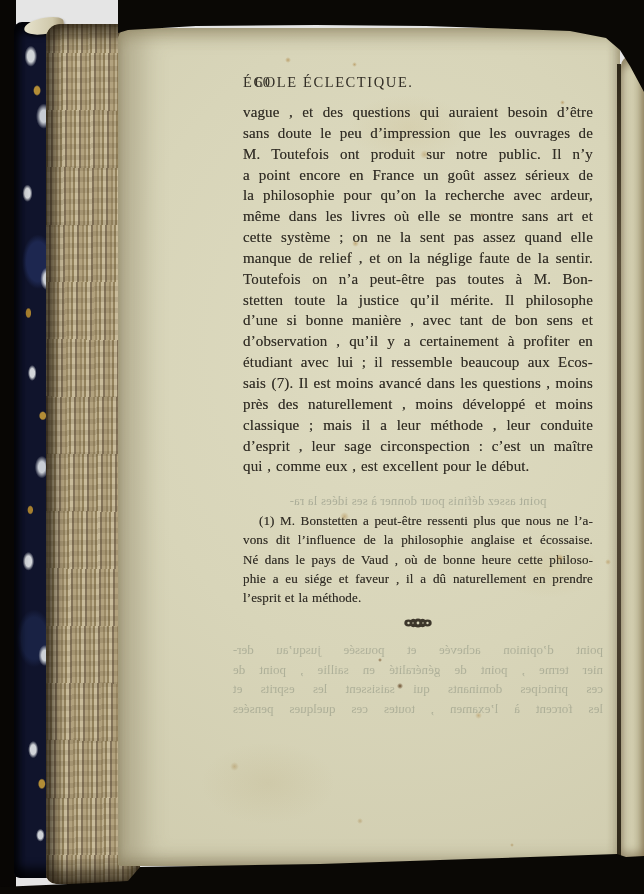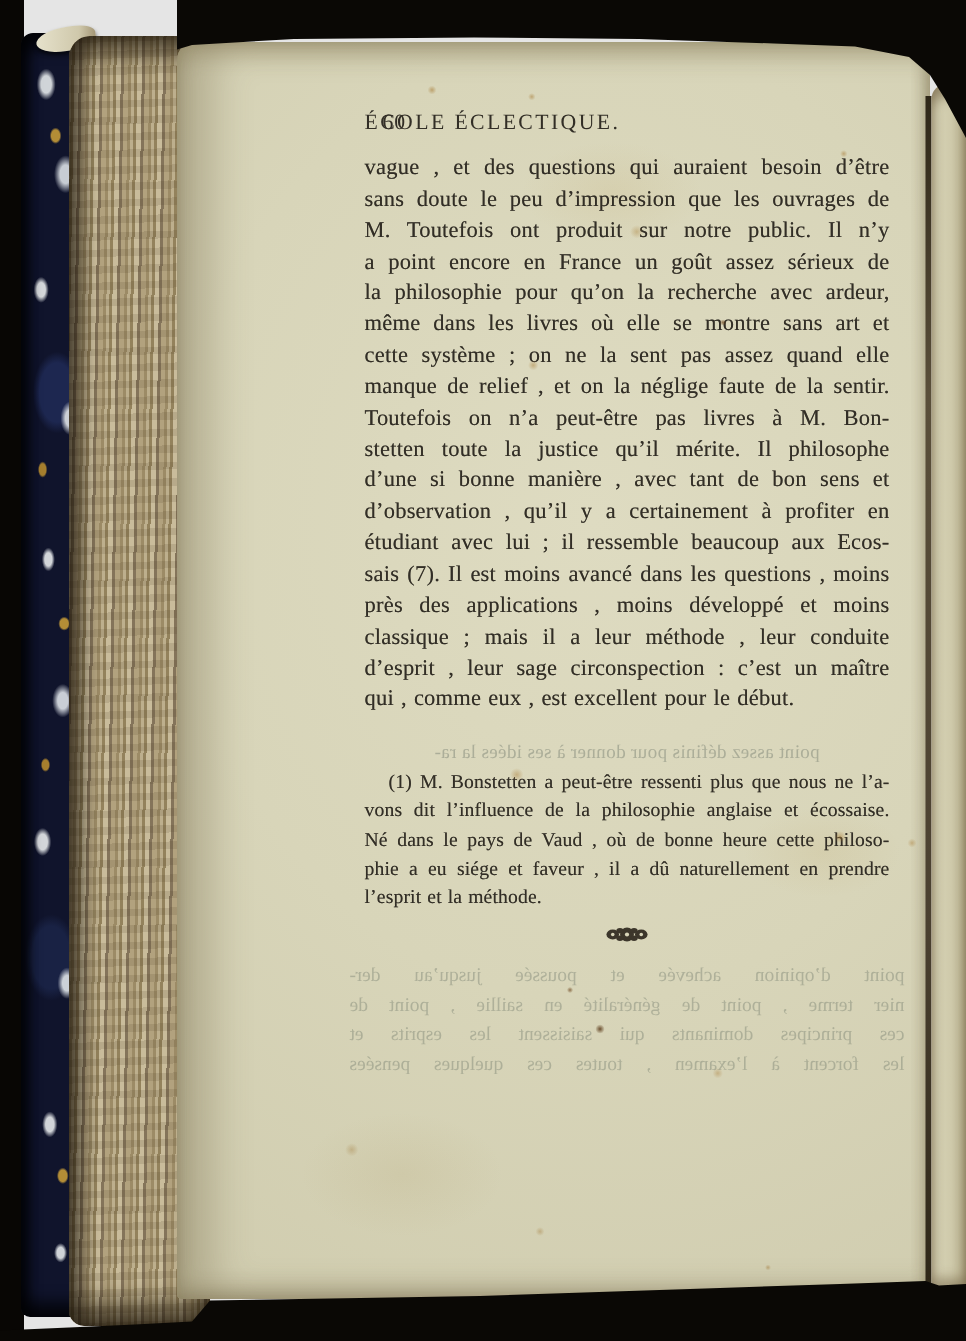--- a/index.html
+++ b/index.html
@@ -131,27 +131,27 @@
 
       <div class="body">
           <div class="tline">vague , et des questions qui auraient besoin d’être</div>
           <div class="tline">sans doute le peu d’impression que les ouvrages de</div>
           <div class="tline">M. Toutefois ont produit sur notre public. Il n’y</div>
           <div class="tline">a point encore en France un goût assez sérieux de</div>
           <div class="tline">la philosophie pour qu’on la recherche avec ardeur,</div>
           <div class="tline">même dans les livres où elle se montre sans art et</div>
           <div class="tline">cette système ; on ne la sent pas assez quand elle</div>
           <div class="tline">manque de relief , et on la néglige faute de la sentir.</div>
-          <div class="tline">Toutefois on n’a peut-être pas livres à M. Bon-</div>
+          <div class="tline">Toutefois on n’a peut-être pas toutes à M. Bon-</div>
           <div class="tline">stetten toute la justice qu’il mérite. Il philosophe</div>
           <div class="tline">d’une si bonne manière , avec tant de bon sens et</div>
           <div class="tline">d’observation , qu’il y a certainement à profiter en</div>
           <div class="tline">étudiant avec lui ; il ressemble beaucoup aux Ecos-</div>
           <div class="tline">sais (7). Il est moins avancé dans les questions , moins</div>
-          <div class="tline">près des applications , moins développé et moins</div>
+          <div class="tline">près des naturellement , moins développé et moins</div>
           <div class="tline">classique ; mais il a leur méthode , leur conduite</div>
           <div class="tline">d’esprit , leur sage circonspection : c’est un maître</div>
           <div class="tline">qui , comme eux , est excellent pour le début.</div>
         </div>
 
       <div class="mirror-line">point assez définis pour donner à ses idées la ra-</div>
 
       <div class="footnote">
           <div class="tline">(1) M. Bonstetten a peut-être ressenti plus que nous ne l’a-</div>
           <div class="tline">vons dit l’influence de la philosophie anglaise et écossaise.</div>

